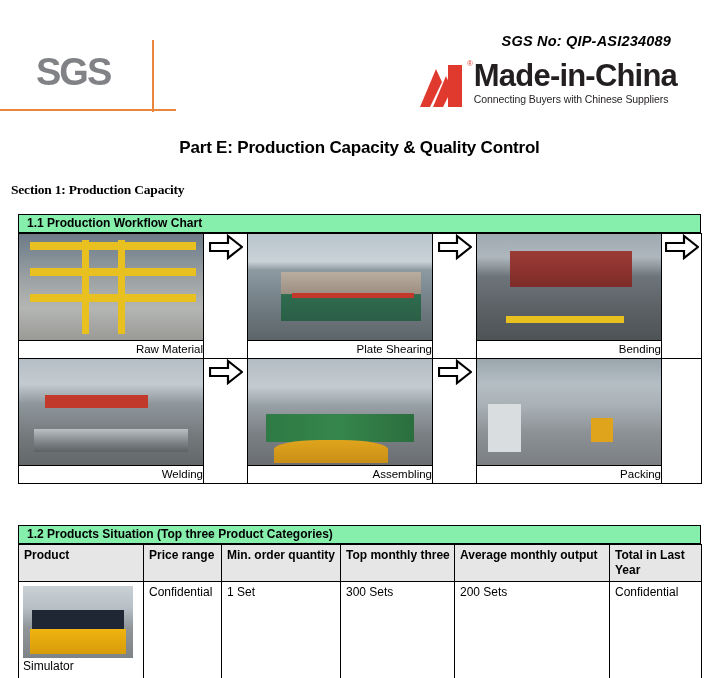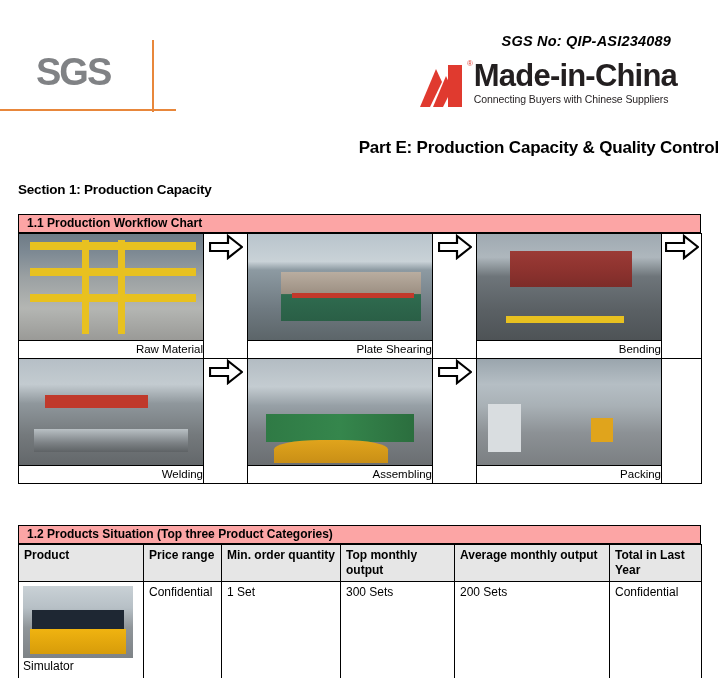--- a/index.html
+++ b/index.html
@@ -102,42 +102,43 @@
   .mic-sub {
     font-size: 10.5px;
     line-height: 14px;
     color: #231F20;
     letter-spacing: -0.1px;
     margin-top: 1px;
   }
 
   
   .part-title {
-    text-align: right;
+    text-align: center;
     font-size: 17px;
     font-weight: bold;
     margin: 0;
     padding-top: 16px;
     letter-spacing: -0.2px;
   }
   .section-title {
     font-size: 13.5px;
     font-weight: bold;
     margin: 0;
-    padding: 24px 0 0 18px;
+    padding: 24px 0 0 11px;
     letter-spacing: -0.2px;
+    font-family: Liberation Serif, serif;
   }
 
   
   .banner {
     position: absolute;
     left: 18px;
     width: 683px;
     height: 19px;
-    background: #fca5a5;
+    background: #86efac;
     border: 1px solid #000;
     box-sizing: border-box;
     font-size: 12px;
     font-weight: bold;
     line-height: 17px;
     padding-left: 8px;
     color: #000;
   }
   #banner-workflow { top: 214px; }
   #banner-products { top: 525px; }
@@ -470,21 +471,21 @@
       <col style="width:119px">
     <col style="width:114px">
       <col style="width:155px">
       <col style="width:92px">
   </colgroup>
   <thead>
     <tr>
       <th>Product</th>
       <th>Price range</th>
       <th>Min. order quantity</th>
-      <th>Top monthly output</th>
+      <th>Top monthly three</th>
       <th>Average monthly output</th>
       <th>Total in Last Year</th>
     </tr>
   </thead>
   <tbody>
     <tr style="height:104px">
       <td class="prod-cell">
         <div class="prod-thumb">
           <div class="photo ph-sim"></div>
         </div>

